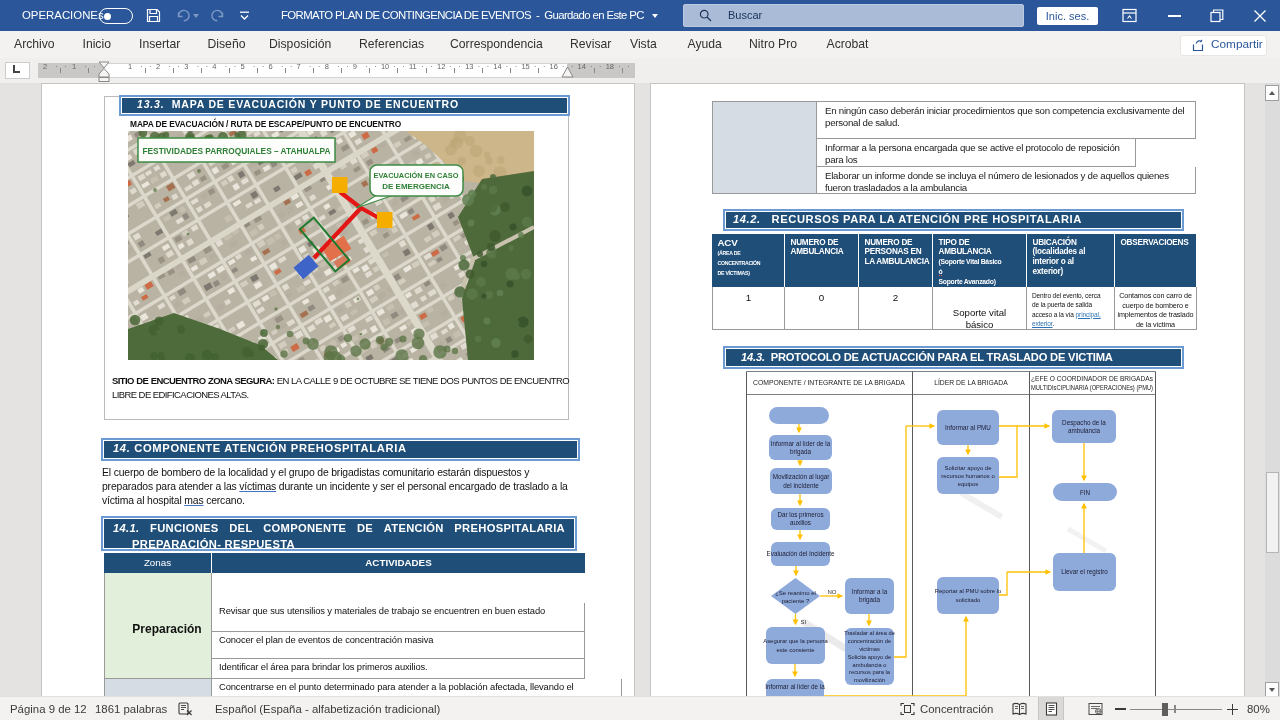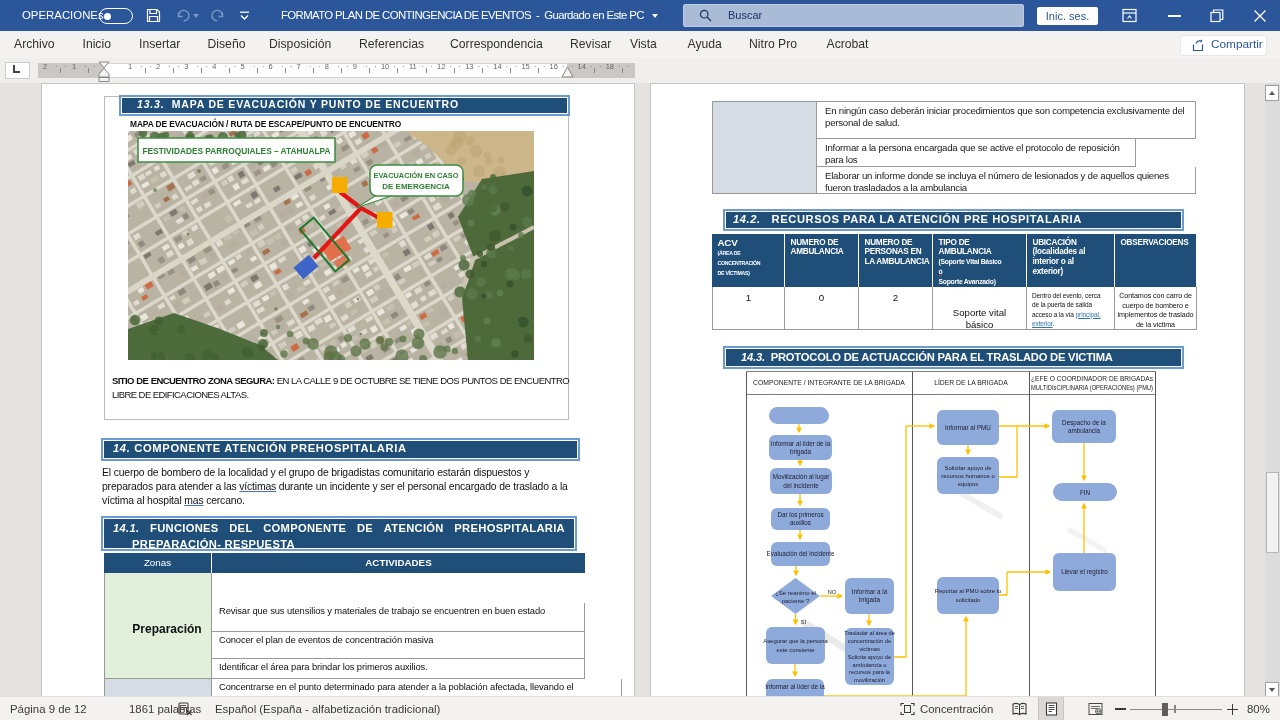--- a/index.html
+++ b/index.html
@@ -2385,21 +2385,21 @@
       <path d="M338 72 V109" stroke="#FFC000" stroke-width="1.3" fill="none" marker-end="url(#ah)"></path>
       <path d="M338 182 V133" stroke="#FFC000" stroke-width="1.3" fill="none" marker-end="url(#ah)"></path>
       <path d="M253 224 H261 V201" stroke="#FFC000" stroke-width="1.3" fill="none"></path>
       <path d="M261 201 H304" stroke="#FFC000" stroke-width="1.3" fill="none" marker-end="url(#ah)"></path>
       <path d="M78 325 H220" stroke="#FFC000" stroke-width="1.3" fill="none"></path>
       <path d="M220 325 V246" stroke="#FFC000" stroke-width="1.3" fill="none" marker-end="url(#ah)"></path>
     </svg>
 </div>
 <div id="statusbar" class="abs">
 <div class="abs" style="left:10px;top:5.5px;font-size:11.4px;color:#3b3a39;">Página 9 de 12</div>
-<div class="abs" style="left:95px;top:5.5px;font-size:11.4px;color:#3b3a39;margin-left:34px;">1861 palabras</div>
+<div class="abs" style="left:95px;top:5.5px;font-size:11.4px;color:#3b3a39;">1861 palabras</div>
 <svg class="abs" style="left:178px;top:5px;" width="15" height="14" viewBox="0 0 15 14">
 <rect x="1" y="1" width="9" height="11" rx="1" fill="none" stroke="#3b3a39" stroke-width="1.1"></rect>
 <path d="M3 3.5 H8 M3 5.5 H8 M3 7.5 H6" stroke="#3b3a39" stroke-width="0.9"></path>
 <path d="M9 8.5 L13.5 13 M13.5 8.5 L9 13" stroke="#3b3a39" stroke-width="1.2"></path>
     </svg>
 <div class="abs" style="left:215px;top:5.5px;font-size:11.4px;color:#3b3a39;">Español (España - alfabetización tradicional)</div>
 <svg class="abs" style="left:900px;top:5px;" width="15" height="14" viewBox="0 0 15 14">
 <path d="M1 4 V1.5 H4 M11 1.5 H14 V4 M14 10 V12.5 H11 M4 12.5 H1 V10" fill="none" stroke="#3b3a39" stroke-width="1.1"></path>
 <rect x="4.5" y="3.5" width="6" height="7" fill="none" stroke="#3b3a39" stroke-width="1"></rect>
     </svg>

